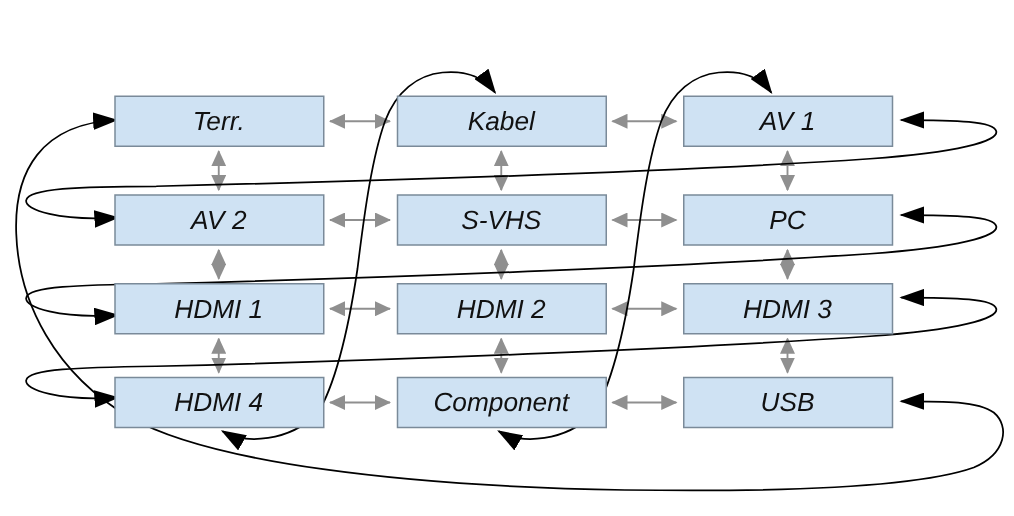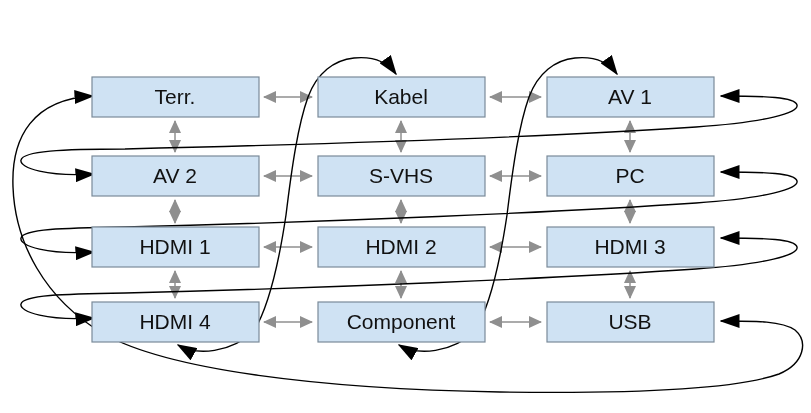--- a/index.html
+++ b/index.html
@@ -7,20 +7,21 @@
     padding: 0;
     background: #ffffff;
     font-family: "Liberation Sans", sans-serif;
   }
   .stage {
     position: relative;
     width: 811px;
     height: 413px;
     background: #ffffff;
     overflow: hidden;
+    font-style: italic;
   }
   svg { display: block; }
   .node-rect {
     fill: #cfe2f3;
     stroke: #7a8a99;
     stroke-width: 1.2;
   }
   .node-label {
     fill: #111111;
     font-family: "Liberation Sans", sans-serif;

